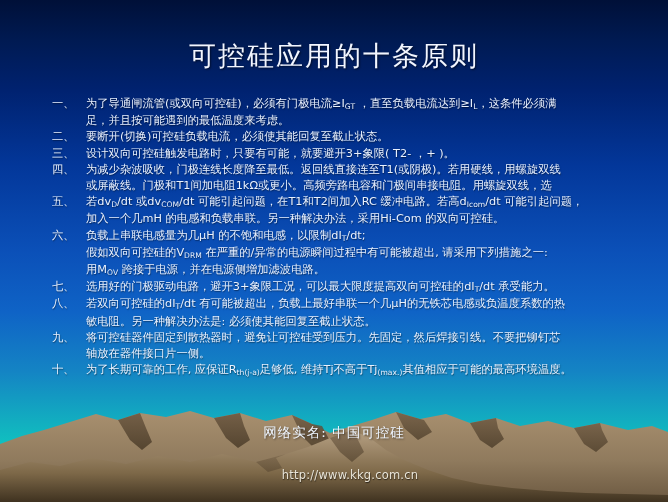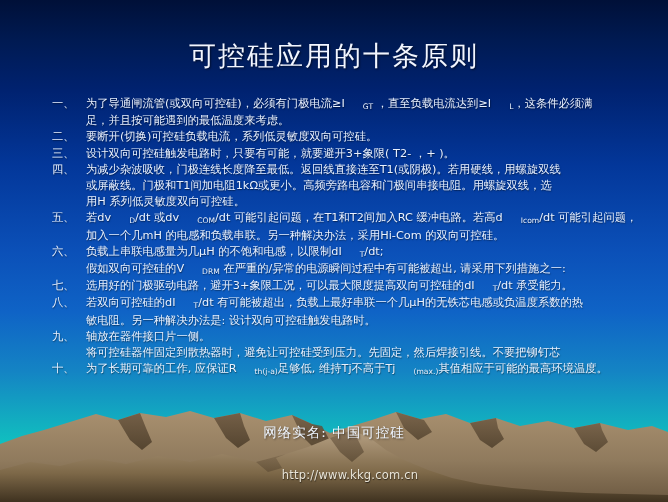--- a/index.html
+++ b/index.html
@@ -78,21 +78,20 @@
     flex: 1 1 auto;
   }
   .line {
     white-space: nowrap;
   }
   sub {
     font-size: 7.6px;
     vertical-align: baseline;
     position: relative;
     top: 2px;
-    margin-left: 18px;
   }
 
   
   .credit {
     position: absolute;
     top: 424px;
     left: 0;
     width: 668px;
     text-align: center;
     font-size: 13.5px;
@@ -170,69 +169,69 @@
       <div class="item">
         <div class="marker">一、</div>
         <div class="lines">
           <div class="line">为了导通闸流管(或双向可控硅)，必须有门极电流≥I<sub>GT</sub> ，直至负载电流达到≥I<sub>L</sub>，这条件必须满</div>
           <div class="line">足，并且按可能遇到的最低温度来考虑。</div>
         </div>
       </div>
       <div class="item">
         <div class="marker">二、</div>
         <div class="lines">
-          <div class="line">要断开(切换)可控硅负载电流，系列低灵敏度双向可控硅。</div>
+          <div class="line">要断开(切换)可控硅负载电流，必须使其能回复至截止状态。</div>
         </div>
       </div>
       <div class="item">
         <div class="marker">三、</div>
         <div class="lines">
           <div class="line">设计双向可控硅触发电路时，只要有可能，就要避开3+象限( T2- ，+ )。</div>
         </div>
       </div>
       <div class="item">
         <div class="marker">四、</div>
         <div class="lines">
           <div class="line">为减少杂波吸收，门极连线长度降至最低。返回线直接连至T1(或阴极)。若用硬线，用螺旋双线</div>
           <div class="line">或屏蔽线。门极和T1间加电阻1kΩ或更小。高频旁路电容和门极间串接电阻。用螺旋双线，选</div>
-          <div class="line">用H 系列低灵敏度双向可控硅。</div>
         </div>
       </div>
       <div class="item">
         <div class="marker">五、</div>
         <div class="lines">
           <div class="line">若dv<sub>D</sub>/dt 或dv<sub>COM</sub>/dt 可能引起问题，在T1和T2间加入RC 缓冲电路。若高d<sub>Icom</sub>/dt 可能引起问题，</div>
           <div class="line">加入一个几mH 的电感和负载串联。另一种解决办法，采用Hi-Com 的双向可控硅。</div>
         </div>
       </div>
       <div class="item">
         <div class="marker">六、</div>
         <div class="lines">
           <div class="line">负载上串联电感量为几μH 的不饱和电感，以限制dI<sub>T</sub>/dt;</div>
           <div class="line">假如双向可控硅的V<sub>DRM</sub> 在严重的/异常的电源瞬间过程中有可能被超出, 请采用下列措施之一:</div>
+          <div class="line">用M<sub>OV</sub> 跨接于电源，并在电源侧增加滤波电路。</div>
         </div>
       </div>
       <div class="item">
         <div class="marker">七、</div>
         <div class="lines">
           <div class="line">选用好的门极驱动电路，避开3+象限工况，可以最大限度提高双向可控硅的dI<sub>T</sub>/dt 承受能力。</div>
         </div>
       </div>
       <div class="item">
         <div class="marker">八、</div>
         <div class="lines">
           <div class="line">若双向可控硅的dI<sub>T</sub>/dt 有可能被超出，负载上最好串联一个几μH的无铁芯电感或负温度系数的热</div>
-          <div class="line">敏电阻。另一种解决办法是: 设计双向可控硅触发电路时。</div>
+          <div class="line">敏电阻。另一种解决办法是: 必须使其能回复至截止状态。</div>
         </div>
       </div>
       <div class="item">
         <div class="marker">九、</div>
         <div class="lines">
+          <div class="line">将可控硅器件固定到散热器时，避免让可控硅受到压力。先固定，然后焊接引线。不要把铆钉芯</div>
           <div class="line">轴放在器件接口片一侧。</div>
-          <div class="line">将可控硅器件固定到散热器时，避免让可控硅受到压力。先固定，然后焊接引线。不要把铆钉芯</div>
         </div>
       </div>
       <div class="item">
         <div class="marker">十、</div>
         <div class="lines">
           <div class="line">为了长期可靠的工作, 应保证R<sub>th(j-a)</sub>足够低, 维持Tj不高于Tj<sub>(max.)</sub>其值相应于可能的最高环境温度。</div>
         </div>
       </div>
     </div>
 

